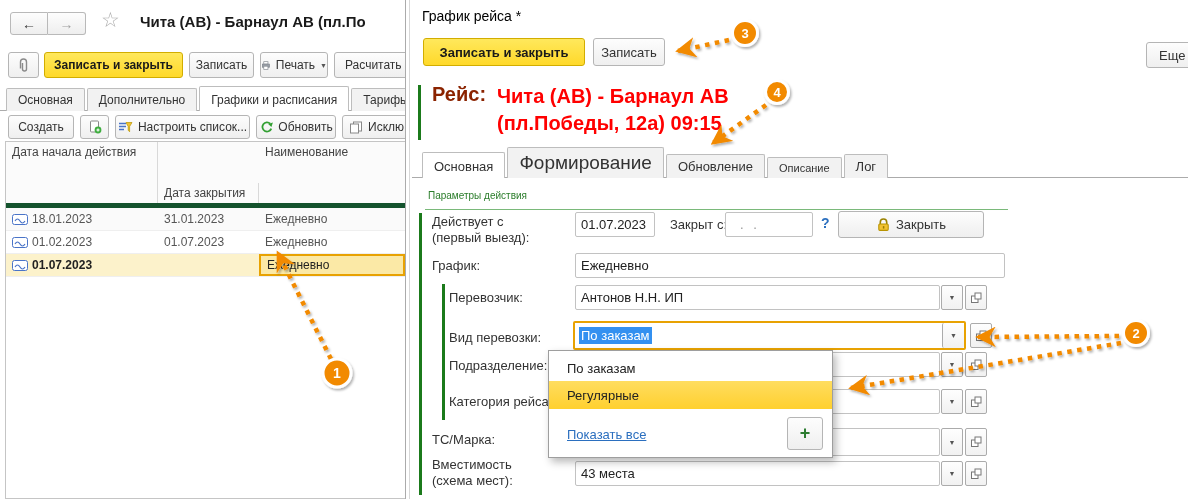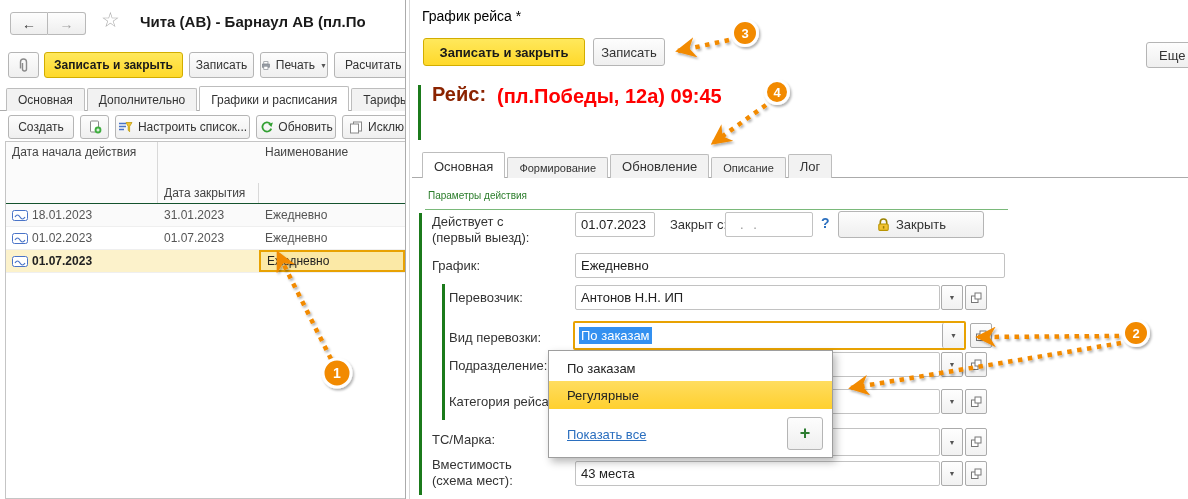--- a/index.html
+++ b/index.html
@@ -38,21 +38,21 @@
     border:1px solid #ababab;border-radius:2px;display:flex;align-items:center;
     justify-content:center;font-size:7px;color:#555;box-sizing:border-box;
   }
   .label13{font-size:13px;color:#333;line-height:16px;}
   .greenbar{width:3px;background:#1b7a1b;}
   
   #left{left:0;top:0;width:405px;height:499px;border-right:1px solid #ababab;overflow:hidden;background:#fff;}
   #left .navbtn{width:38px;height:23px;display:flex;align-items:center;justify-content:center;
     background:linear-gradient(#fdfdfd,#eee);border:1px solid #b9b9b9;font-size:14px;box-sizing:border-box;}
   #ltitle{font-size:15px;color:#1a1a1a;white-space:nowrap;font-weight:bold;}
-  .thead{background:#fbfbfb;border-bottom:1px solid #14532d;font-size:12px;color:#444;display:flex;}
+  .thead{background:#fbfbfb;border-bottom:5px solid #14532d;font-size:12px;color:#444;display:flex;}
   .thead .c{padding:3px 6px;border-right:1px solid #d9d9d9;box-sizing:border-box;}
   .trow{display:flex;align-items:center;font-size:12px;color:#555;height:22px;border-bottom:1px solid #efefef;}
   .trow .c{padding:0 6px;display:flex;align-items:center;gap:4px;height:100%;box-sizing:border-box;}
   .trow.sel{background:#fcf2cb;color:#222;}
   .cell-sel{border:2px solid #e8a202;background:#fbe9a6;height:100%;display:flex;align-items:center;box-sizing:border-box;}
   
   #right{left:412px;top:0;width:776px;height:499px;background:#fff;}
   #rtitle{font-size:14px;color:#000;text-align:center;}
   .route-label{font-size:20px;font-weight:bold;color:#8b2300;}
   .route-text{font-size:20px;font-weight:bold;color:#ff0000;line-height:27px;white-space:nowrap;}
@@ -202,26 +202,27 @@
 <div id="right" class="abs">
   <div id="rtitle" class="abs" style="left:10px;top:8px;">График рейса *</div>
 
   <div class="btn btn-yellow abs" style="left:11px;top:38px;width:162px;height:28px;font-size:13px;">Записать и закрыть</div>
   <div class="btn abs" style="left:181px;top:38px;width:72px;height:28px;font-size:13px;">Записать</div>
   <div class="btn abs" style="left:734px;top:42px;width:56px;height:26px;font-size:13px;justify-content:flex-start;padding-left:12px;">Еще</div>
 
   <div class="greenbar abs" style="left:6px;top:85px;height:55px;"></div>
   <div class="route-label abs" style="left:20px;top:83px;">Рейс:</div>
   <div class="abs" style="left:85px;top:83px;">
-    <div class="route-text">(пл.Победы, 12а) 09:45</div>
+    <div class="route-text">Чита (АВ) - Барнаул АВ</div>
+    <div class="route-text">(пл.Победы, 12а) 09:15</div>
   </div>
 
   <div class="tabbar tabline abs" style="left:0;top:152px;width:776px;height:26px;padding-left:10px;">
     <div class="tab active" style="font-size:13px;">Основная</div>
-    <div class="tab" style="font-size:11px;">Формирование</div>
+    <div class="tab" style="font-size:19px;">Формирование</div>
     <div class="tab" style="font-size:13px;">Обновление</div>
     <div class="tab" style="font-size:11px;">Описание</div>
     <div class="tab" style="font-size:13px;">Лог</div>
   </div>
 
   <div class="section-title abs" style="left:16px;top:190px;">Параметры действия</div>
   <div class="abs" style="left:13px;top:209px;width:583px;height:1px;background:#7ab97a;"></div>
 
   <div class="greenbar abs" style="left:7px;top:213px;height:282px;"></div>
   <div class="greenbar abs" style="left:30px;top:284px;height:136px;"></div>

